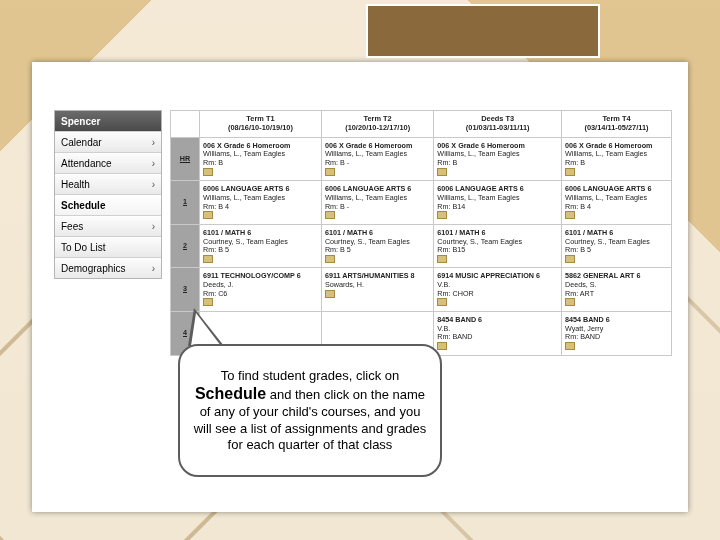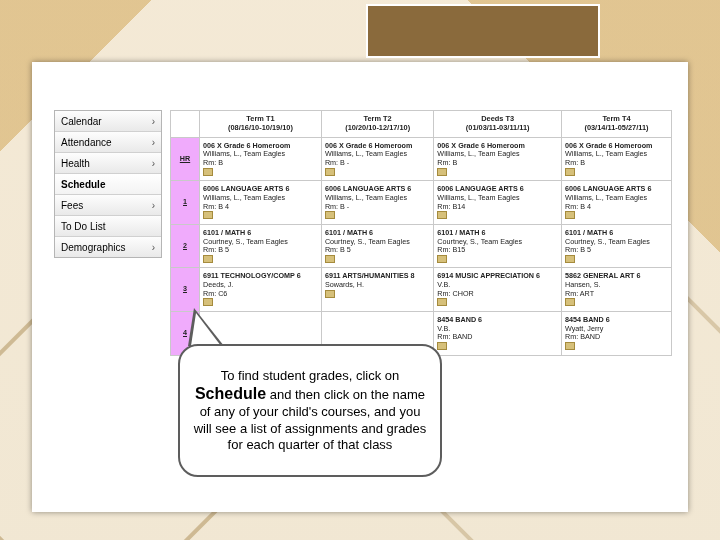--- a/index.html
+++ b/index.html
@@ -91,21 +91,21 @@
   }
   .sched th {
     background: #fff;
     text-align: center;
     font-weight: bold;
     font-size: 7.4px;
   }
   .sched td.per {
     width: 22px;
     text-align: center;
-    background: #f0abfc;
+    background: #a3a3a3;
     font-weight: bold;
     vertical-align: middle;
     text-decoration: underline;
   }
   .sched .course { font-weight: bold; }
   .sched .icon-book {
     display: inline-block; width: 8px; height: 6px;
     background: #d6c07a; border: 1px solid #a58b3d;
     margin-right: 2px; vertical-align: middle;
   }
@@ -152,20 +152,23 @@
 
 <div class="bg"></div>
 <div class="bg-shape1"></div>
 <div class="bg-shape2"></div>
 
 <div class="title-plate"></div>
 
 <div class="card">
 
   <div class="menu">
+    <div class="menu-item header">
+      <span>Spencer</span>
+    </div>
     <div class="menu-item">
       <span>Calendar</span>
       <span class="chev">›</span>
     </div>
     <div class="menu-item">
       <span>Attendance</span>
       <span class="chev">›</span>
     </div>
     <div class="menu-item">
       <span>Health</span>
@@ -229,21 +232,21 @@
           <td><div class="course">6101 / MATH 6</div><div>Courtney, S., Team Eagles</div><div>Rm: B 5</div><span class="icon-book"></span></td>
           <td><div class="course">6101 / MATH 6</div><div>Courtney, S., Team Eagles</div><div>Rm: B 5</div><span class="icon-book"></span></td>
           <td><div class="course">6101 / MATH 6</div><div>Courtney, S., Team Eagles</div><div>Rm: B15</div><span class="icon-book"></span></td>
           <td><div class="course">6101 / MATH 6</div><div>Courtney, S., Team Eagles</div><div>Rm: B 5</div><span class="icon-book"></span></td>
         </tr>
         <tr>
           <td class="per">3</td>
           <td><div class="course">6911 TECHNOLOGY/COMP 6</div><div>Deeds, J.</div><div>Rm: C6</div><span class="icon-book"></span></td>
           <td><div class="course">6911 ARTS/HUMANITIES 8</div><div>Sowards, H.</div><div></div><span class="icon-book"></span></td>
           <td><div class="course">6914 MUSIC APPRECIATION 6</div><div>V.B.</div><div>Rm: CHOR</div><span class="icon-book"></span></td>
-          <td><div class="course">5862 GENERAL ART 6</div><div>Hansen, S.</div><div>Rm: ART</div><span class="icon-book"></span></td>
+          <td><div class="course">5862 GENERAL ART 6</div><div>Deeds, S.</div><div>Rm: ART</div><span class="icon-book"></span></td>
         </tr>
         <tr>
           <td class="per">4</td>
           <td></td>
           <td></td>
           <td><div class="course">8454 BAND 6</div><div>V.B.</div><div>Rm: BAND</div><span class="icon-book"></span></td>
           <td><div class="course">8454 BAND 6</div><div>Wyatt, Jerry</div><div>Rm: BAND</div><span class="icon-book"></span></td>
         </tr>
       </tbody>
   </table>

